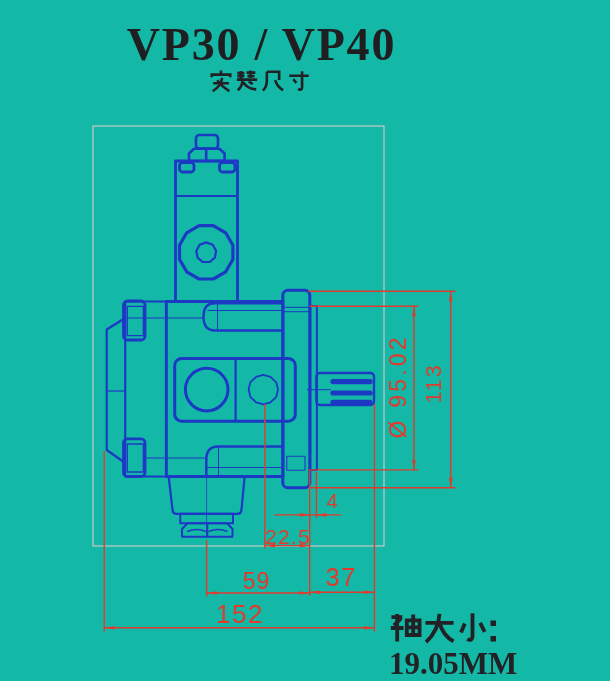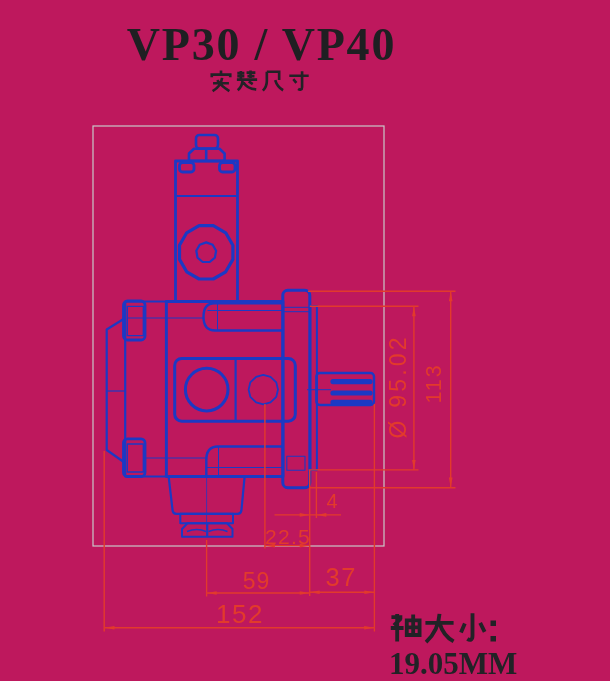--- a/index.html
+++ b/index.html
@@ -1,16 +1,16 @@
 <!DOCTYPE html>
 <html><head>
 <meta charset="utf-8">
 <style>
   html,body{margin:0;padding:0;background:#ffffff;}
-  .wrap{width:610px;height:681px;position:relative;overflow:hidden;background:#be185d;}
+  .wrap{width:610px;height:681px;position:relative;overflow:hidden;background:#14b8a6;}
   svg{display:block;}
   text{font-family:"Liberation Sans",sans-serif;}
   .ser{font-family:"Liberation Serif",serif;}
 </style>
 </head>
 <body>
 <div class="wrap">
 <svg width="610" height="681" viewBox="0 0 610 681" fill="none" stroke-linecap="butt">
 
 <text x="261.5" y="59.5" text-anchor="middle" class="ser" font-size="46" font-weight="bold" letter-spacing="1.8" fill="#1f1f22">VP30 / VP40</text>

